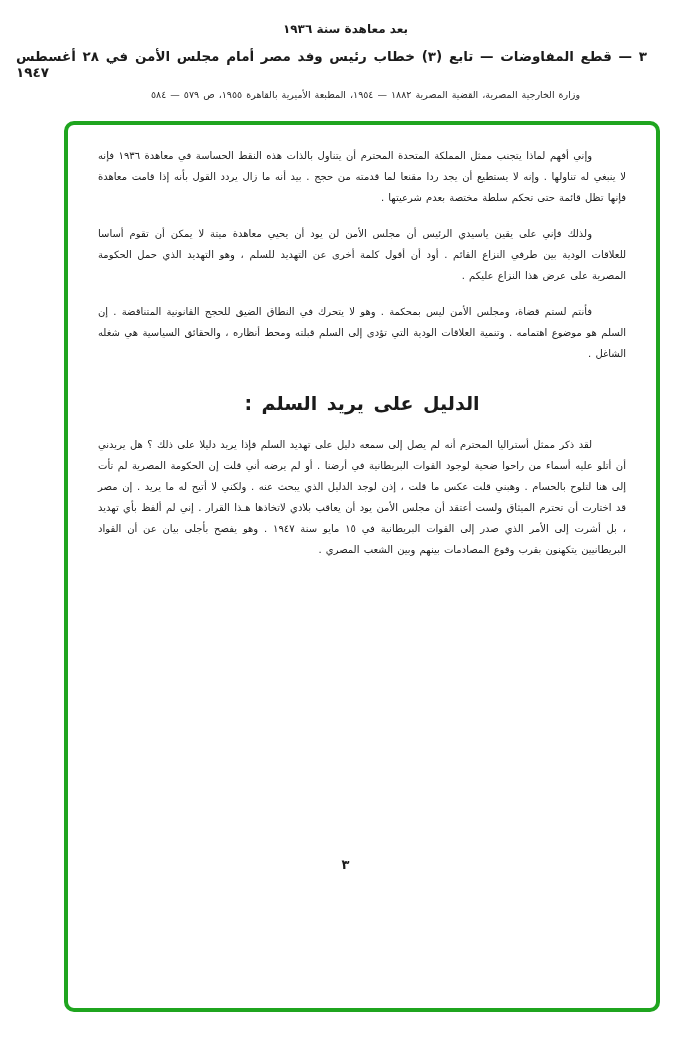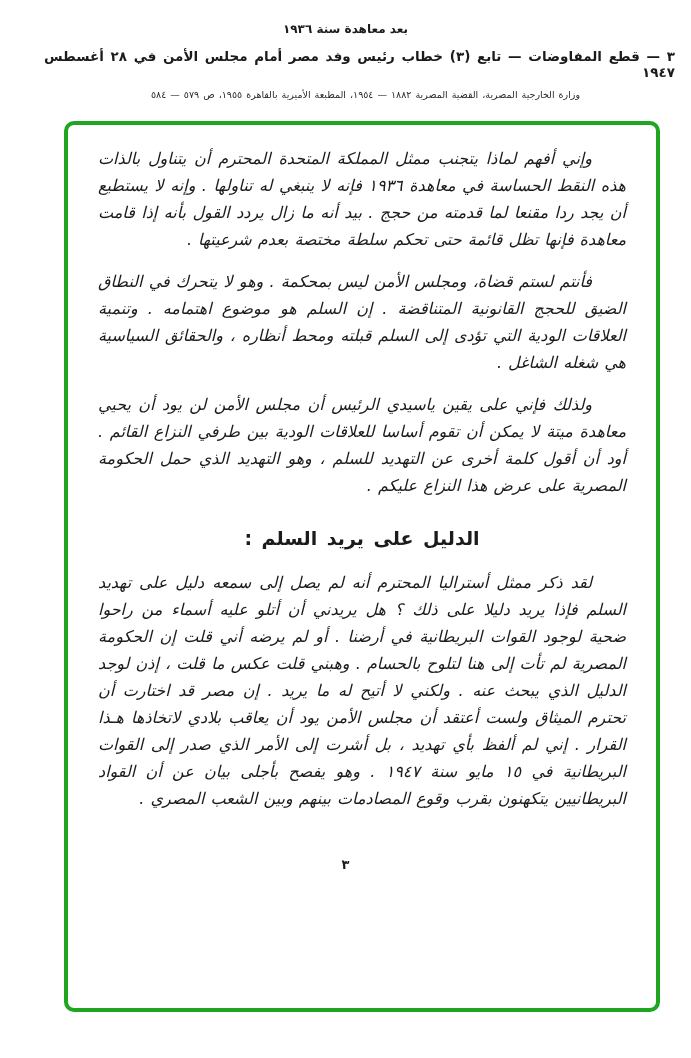--- a/index.html
+++ b/index.html
@@ -20,21 +20,21 @@
     height: 880px;
   }
   .header-note {
     text-align: center;
     font-size: 12px;
     font-weight: bold;
     padding-top: 22px;
     letter-spacing: 1px;
   }
   .title-line {
-    text-align: right;
+    text-align: left;
     font-size: 13.5px;
     font-weight: bold;
     margin-top: 12px;
     padding: 0 16px;
     word-spacing: 2px;
   }
   .citation {
     text-align: center;
     font-size: 9.5px;
     margin-top: 9px;
@@ -47,27 +47,26 @@
     top: 121px;
     left: 64px;
     width: 596px;
     height: 891px;
     border: 4px solid #1fa51f;
     border-radius: 10px;
     padding: 20px 30px 16px 30px;
     background: #ffffff;
   }
   .body-paragraph {
-    font-size: 16px;
-    line-height: 27px;
+    font-size: 10px;
+    line-height: 21px;
     text-align: justify;
     text-indent: 34px;
     margin: 0 0 15px 0;
     word-spacing: 1px;
-    font-style: italic;
   }
   .section-heading {
     text-align: center;
     font-size: 19px;
     font-weight: bold;
     margin: 28px 0 20px 0;
     word-spacing: 3px;
   }
   .page-number {
     position: absolute;
@@ -89,23 +88,23 @@
   <div class="title-line">٣ — قطع المفاوضات — تابع (٣) خطاب رئيس وفد مصر أمام مجلس الأمن في ٢٨ أغسطس ١٩٤٧</div>
 
   <div class="citation">وزارة الخارجية المصرية، القضية المصرية ١٨٨٢ — ١٩٥٤، المطبعة الأميرية بالقاهرة ١٩٥٥، ص ٥٧٩ — ٥٨٤</div>
 
   <div class="content-frame">
 
     <p class="body-paragraph">وإني أفهم لماذا يتجنب ممثل المملكة المتحدة المحترم أن يتناول بالذات هذه النقط الحساسة في معاهدة ١٩٣٦ فإنه لا ينبغي له تناولها . وإنه لا يستطيع أن يجد ردا مقنعا لما قدمته من حجج . بيد أنه ما زال يردد القول بأنه إذا قامت معاهدة فإنها تظل قائمة حتى تحكم سلطة مختصة بعدم شرعيتها .</p>
 
 
 
+    <p class="body-paragraph">ولذلك فإني على يقين ياسيدي الرئيس أن مجلس الأمن لن يود أن يحيي معاهدة ميتة لا يمكن أن تقوم أساسا للعلاقات الودية بين طرفي النزاع القائم . أود أن أقول كلمة أخرى عن التهديد للسلم ، وهو التهديد الذي حمل الحكومة المصرية على عرض هذا النزاع عليكم .</p>
+
     <p class="body-paragraph">فأنتم لستم قضاة، ومجلس الأمن ليس بمحكمة . وهو لا يتحرك في النطاق الضيق للحجج القانونية المتناقضة . إن السلم هو موضوع اهتمامه . وتنمية العلاقات الودية التي تؤدى إلى السلم قبلته ومحط أنظاره ، والحقائق السياسية هي شغله الشاغل .</p>
-
-    <p class="body-paragraph">ولذلك فإني على يقين ياسيدي الرئيس أن مجلس الأمن لن يود أن يحيي معاهدة ميتة لا يمكن أن تقوم أساسا للعلاقات الودية بين طرفي النزاع القائم . أود أن أقول كلمة أخرى عن التهديد للسلم ، وهو التهديد الذي حمل الحكومة المصرية على عرض هذا النزاع عليكم .</p>
 
     <div class="section-heading">الدليل على يريد السلم :</div>
 
     <p class="body-paragraph">لقد ذكر ممثل أستراليا المحترم أنه لم يصل إلى سمعه دليل على تهديد السلم فإذا يريد دليلا على ذلك ؟ هل يريدني أن أتلو عليه أسماء من راحوا ضحية لوجود القوات البريطانية في أرضنا . أو لم يرضه أني قلت إن الحكومة المصرية لم تأت إلى هنا لتلوح بالحسام . وهبني قلت عكس ما قلت ، إذن لوجد الدليل الذي يبحث عنه . ولكني لا أتيح له ما يريد . إن مصر قد اختارت أن تحترم الميثاق ولست أعتقد أن مجلس الأمن يود أن يعاقب بلادي لاتخاذها هـذا القرار . إني لم ألفظ بأي تهديد ، بل أشرت إلى الأمر الذي صدر إلى القوات البريطانية في ١٥ مايو سنة ١٩٤٧ . وهو يفصح بأجلى بيان عن أن القواد البريطانيين يتكهنون بقرب وقوع المصادمات بينهم وبين الشعب المصري .</p>
 
   </div>
 
   <div class="page-number">٣</div>
 
 </div>

